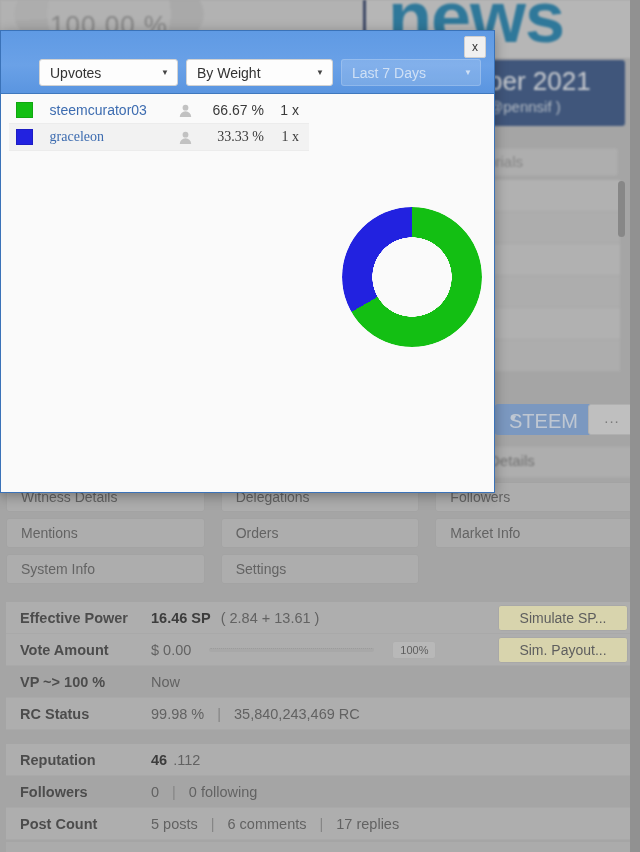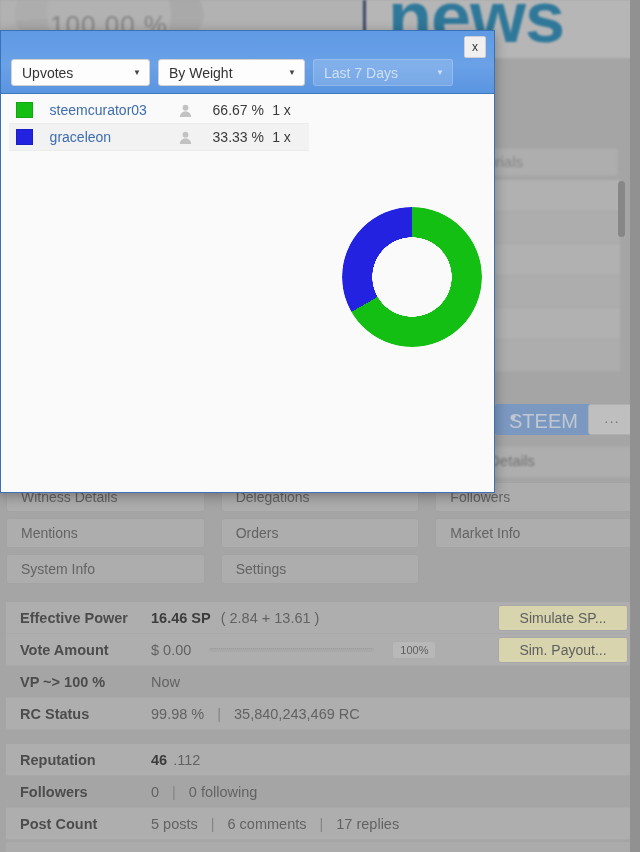--- a/index.html
+++ b/index.html
@@ -229,51 +229,51 @@
     height: 27px;
     border-radius: 3px;
     display: flex; align-items: center;
     padding: 0 22px 0 10px;
     font-size: 14px;
     white-space: nowrap;
     cursor: pointer;
   }
   .sel.enabled { background: #fdfdfd; border: 1px solid #d2d2d2; color: #333; }
   .sel.disabled { background: rgba(255,255,255,0.16); border: 1px solid rgba(255,255,255,0.18); color: #cfe0f5; }
-  .sel.w1 { width: 139px; }
+  .sel.w1 { width: 139px; margin-left: 28px; }
   .sel.w2 { width: 147px; }
   .sel.w3 { width: 140px; }
   .sel .tri {
     position: absolute; right: 8px; top: 50%; transform: translateY(-50%);
     font-size: 8px; line-height: 1;
   }
   .sel.enabled .tri { color: #444; }
   .sel.disabled .tri { color: #cfe0f5; }
 
   .modal-body { position: relative; height: 399px; background: #fafafa; }
 
   .vote-list { position: absolute; left: 8px; top: 3px; width: 300px; }
   .vote-row {
     display: flex; align-items: center;
     height: 27px;
     border-bottom: 1px solid #ececec;
   }
-  .vote-row.alt { background: #f2f2f2; }
+  .vote-row.alt { background: #f2f2f2; font-family: Liberation Serif, serif; }
   .swatch {
     width: 17px; height: 16px; margin-left: 7px; margin-right: 17px;
     border: 1px solid rgba(0,0,0,0.12);
   }
   .vote-name {
     width: 120px; font-size: 14px; color: #3d6cb0;
     cursor: pointer;
   }
   .avatar-cell { width: 38px; display: flex; justify-content: center; }
   .avatar-ic { display: block; }
   .vote-pct { width: 62px; text-align: right; font-size: 14px; color: #3a3a3a; }
-  .vote-count { width: 46px; text-align: center; padding-right: 10px; font-size: 14px; color: #3a3a3a; }
+  .vote-count { width: 46px; text-align: right; padding-right: 10px; font-size: 14px; color: #3a3a3a; }
 
   .donut-wrap {
     position: absolute; left: 341px; top: 113px;
     width: 140px; height: 140px;
   }
   .donut {
     width: 140px; height: 140px; border-radius: 50%;
     -webkit-mask: radial-gradient(circle at 50% 50%, transparent 0 40%, #000 40.3% 100%);
     mask: radial-gradient(circle at 50% 50%, transparent 0 40%, #000 40.3% 100%);
   }
@@ -288,20 +288,24 @@
     <div class="bg-top">
       <div class="gauge-wrap">
         <div class="gauge-ring"></div>
         <div class="gauge-val">100.00 %</div>
       </div>
       <div class="news-panel">
         <div class="news-text">news</div>
       </div>
     </div>
 
+    <div class="date-banner">
+      <div class="dline1">ber 2021</div>
+      <div class="dline2">@pennsif )</div>
+    </div>
 
     <div class="tut-pill">
       <span>torials</span>
     </div>
 
     <div class="bg-rows">
       <div class="r"></div>
       <div class="r"></div>
       <div class="r"></div>
       <div class="r"></div>

